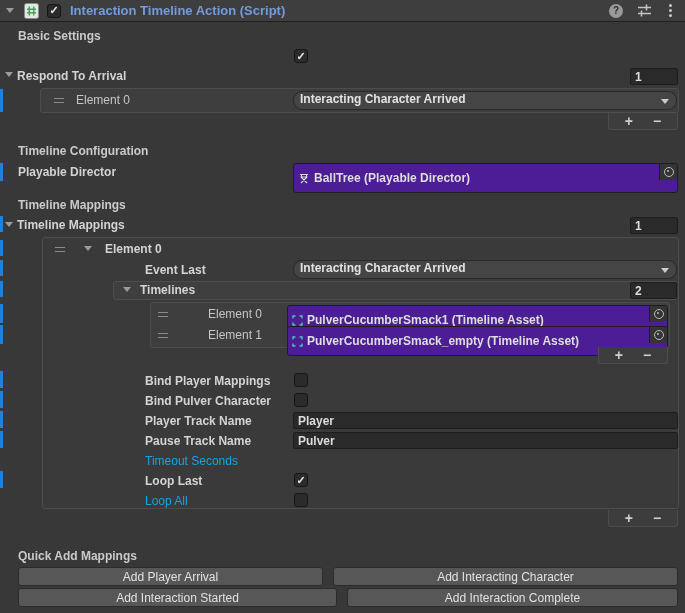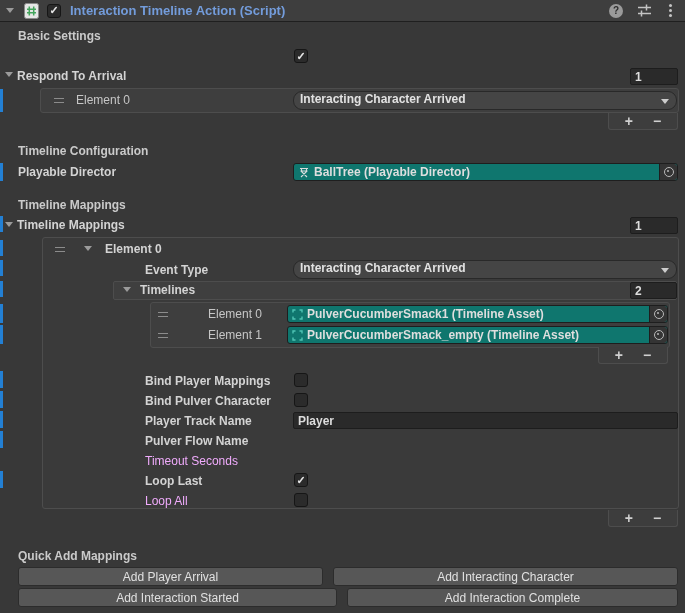--- a/index.html
+++ b/index.html
@@ -19,40 +19,40 @@
 
   .tri-down { width:0; height:0; border-left:4px solid transparent; border-right:4px solid transparent;
               border-top:5px solid #9b9b9b; }
   .fold { position:absolute; width:0; height:0; border-left:4px solid transparent;
           border-right:4px solid transparent; border-top:5px solid #9b9b9b; }
   .drag { position:absolute; width:10px; height:5px; border-top:1px solid #8c8c8c;
           border-bottom:1px solid #8c8c8c; box-sizing:border-box; }
 
   .lbl { position:absolute; height:16px; line-height:16px; font-size:12px; color:#c6c6c6; white-space:nowrap; }
   .bold { font-weight:bold; color:#d3d3d3; }
-  .dim { color:#f0abfc; }
+  .dim { color:#0ea5e9; }
   .sect { font-weight:bold; color:#cacaca; }
 
   .obar { position:absolute; left:0; width:3px; background:#2380d4; }
 
   .box { position:absolute; background:#3a3a3a; border:1px solid #4d4d4d; border-radius:3px; box-sizing:border-box; }
   .thdr { position:absolute; background:#3f3f3f; border:1px solid #4d4d4d; border-radius:2px; box-sizing:border-box; }
 
   .checkbox { width:14px; height:14px; background:#2b2b2b; border:1px solid #161616; border-radius:3px;
               display:flex; align-items:center; justify-content:center; box-sizing:border-box; }
   .abs { position:absolute; }
   .chk { color:#e6e6e6; font-size:11px; font-weight:bold; line-height:1; }
 
   .dropdown { position:absolute; height:19px; background:#454545; border:1px solid #292929; border-radius:9px;
               box-sizing:border-box; display:flex; align-items:flex-start; padding:0 20px 0 6px; }
   .dd-text { font-size:12px; font-weight:bold; color:#e2e2e2; white-space:nowrap; overflow:hidden; }
   .dd-arrow { position:absolute; right:7px; top:7px; width:0; height:0; border-left:4px solid transparent;
               border-right:4px solid transparent; border-top:5px solid #cccccc; }
 
-  .obj-field { position:absolute; height:18px; background:#0f766e; border:1px solid #1e1e1e; border-radius:3px;
+  .obj-field { position:absolute; height:30px; background:#4c1d95; border:1px solid #1e1e1e; border-radius:3px;
                box-sizing:border-box; display:flex; align-items:center; padding:0 20px 0 4px; gap:4px; }
   .obj-text { font-size:12px; font-weight:bold; color:#dedede; white-space:nowrap; overflow:hidden; }
   .obj-picker { position:absolute; right:0; top:0; width:17px; height:16px; border-left:1px solid #1e1e1e;
                 background:#343434; border-radius:0 3px 3px 0; display:flex; align-items:center; justify-content:center; }
   .picker-ring { width:8px; height:8px; border:1px solid #b9b9b9; border-radius:50%; position:relative; }
   .picker-ring::after { content:""; position:absolute; left:2px; top:2px; width:2px; height:2px;
                         background:#b9b9b9; border-radius:50%; }
 
   .tfield { position:absolute; height:17px; background:#2a2a2a; border:1px solid #1d1d1d; border-radius:2px;
             box-sizing:border-box; color:#dcdcdc; font-family:"Liberation Sans", sans-serif; font-size:12px;
@@ -133,21 +133,21 @@
 
   <div class="lbl sect" style="left:18px;top:197px">Timeline Mappings</div>
   <div class="fold" style="left:5px;top:222px"></div>
   <div class="lbl bold" style="left:17px;top:217px">Timeline Mappings</div>
   <input class="tfield sfield" style="left: 630px; top: 217px;" value="1">
 
   <div class="drag" style="left:55px;top:247px"></div>
   <div class="fold" style="left:84px;top:246px"></div>
   <div class="lbl bold" style="left:105px;top:241px">Element 0</div>
 
-  <div class="lbl bold" style="left:145px;top:262px">Event Type</div>
+  <div class="lbl bold" style="left:145px;top:262px">Event Last</div>
   <div class="dropdown" style="left:293px;top:260px;width:384px">
     <span class="dd-text">Interacting Character Arrived</span>
     <span class="dd-arrow"></span>
   </div>
 
   <div class="fold" style="left:123px;top:287px"></div>
   <div class="lbl bold" style="left:140px;top:282px">Timelines</div>
   <input class="tfield sfield" style="left: 630px; top: 282px; width: 47px;" value="2">
 
   <div class="drag" style="left:158px;top:312px"></div>
@@ -179,21 +179,22 @@
 
   <div class="lbl bold" style="left:145px;top:373px">Bind Player Mappings</div>
   <div class="checkbox abs" style="left:294px;top:373px"></div>
 
   <div class="lbl bold" style="left:145px;top:393px">Bind Pulver Character</div>
   <div class="checkbox abs" style="left:294px;top:393px"></div>
 
   <div class="lbl bold" style="left:145px;top:413px">Player Track Name</div>
   <input class="tfield boldv" style="left: 293px; top: 412px; width: 385px;" value="Player">
 
-  <div class="lbl bold" style="left:145px;top:433px">Pulver Flow Name</div>
+  <div class="lbl bold" style="left:145px;top:433px">Pause Track Name</div>
+  <input class="tfield boldv" style="left: 293px; top: 432px; width: 385px;" value="Pulver">
 
   <div class="lbl dim" style="left:145px;top:453px">Timeout Seconds</div>
 
   <div class="lbl bold" style="left:145px;top:473px">Loop Last</div>
   <div class="checkbox abs" style="left:294px;top:473px">
     <span class="chk">✓</span>
   </div>
 
   <div class="lbl dim" style="left:145px;top:493px">Loop All</div>
   <div class="checkbox abs" style="left:294px;top:493px"></div>

